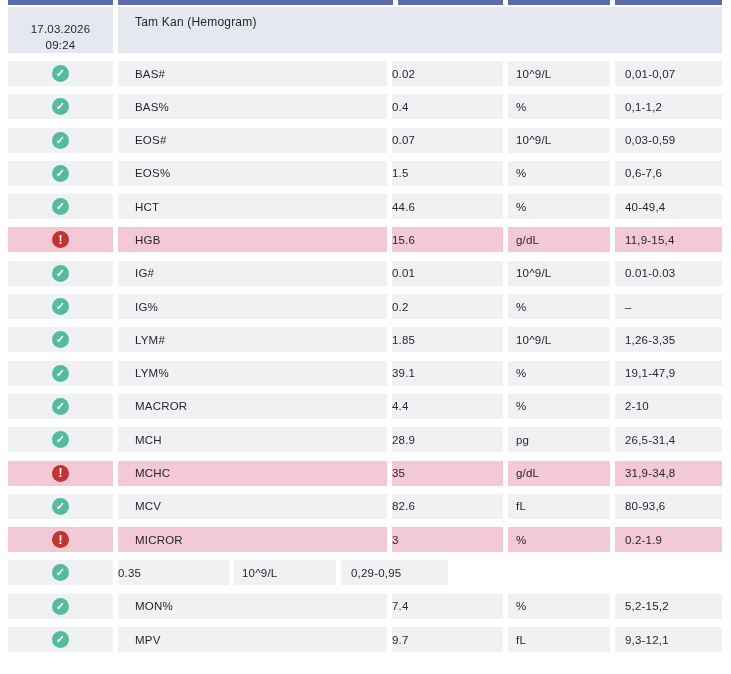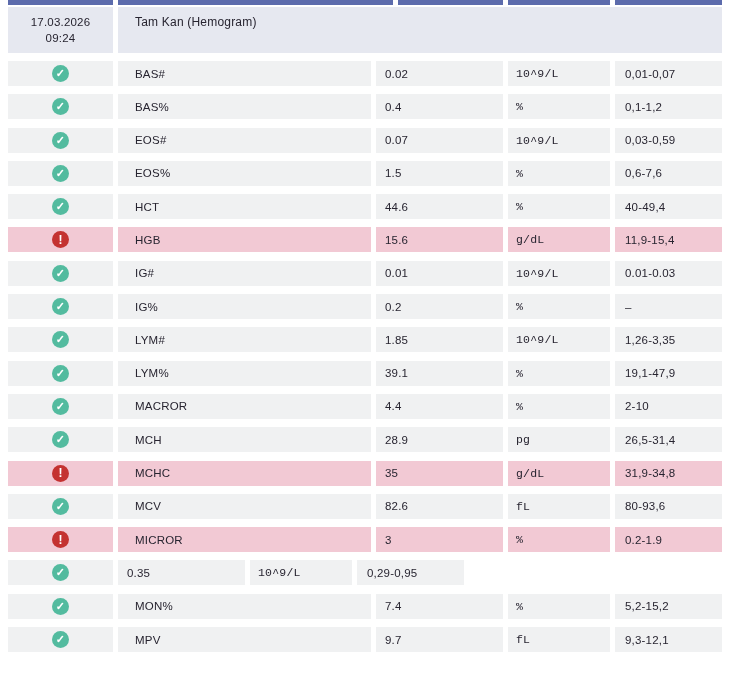--- a/index.html
+++ b/index.html
@@ -44,21 +44,21 @@
     gap: 5px;
     height: 46px;
     margin-bottom: 8px;
   }
   .datetime-cell {
     width: 105px;
     background: #e6e8f0;
     display: flex;
     flex-direction: column;
     align-items: center;
-    justify-content: center;
+    justify-content: flex-end;
     font-size: 11.5px;
     line-height: 16px;
     letter-spacing: 0.2px;
   }
   .panel-title-cell {
     flex: 1;
     background: #e6e8f0;
     padding: 8px 0 0 17px;
     font-size: 12px;
     letter-spacing: 0.2px;
@@ -78,22 +78,22 @@
   .row .cell {
     background: #f0f1f2;
     display: flex;
     align-items: center;
     font-size: 11.5px;
     letter-spacing: 0.2px;
   }
   .row.alert .cell { background: #f2c9d4; }
   .cell.c-status { width: 105px; justify-content: center; }
   .cell.c-name  { flex: 1; padding-left: 17px; }
-  .cell.c-value { width: 127px; padding-left: 9px; }
-  .cell.c-unit  { width: 102px; padding-left: 8px; font-family: Liberation Mono, monospace; }
+  .cell.c-value { width: 111px; padding-left: 0; }
+  .cell.c-unit  { width: 102px; padding-left: 8px; }
   .cell.c-ref   { width: 107px; padding-left: 10px; }
 
   
   .status-icon {
     width: 17px;
     height: 17px;
     border-radius: 50%;
     display: flex;
     align-items: center;
     justify-content: center;

